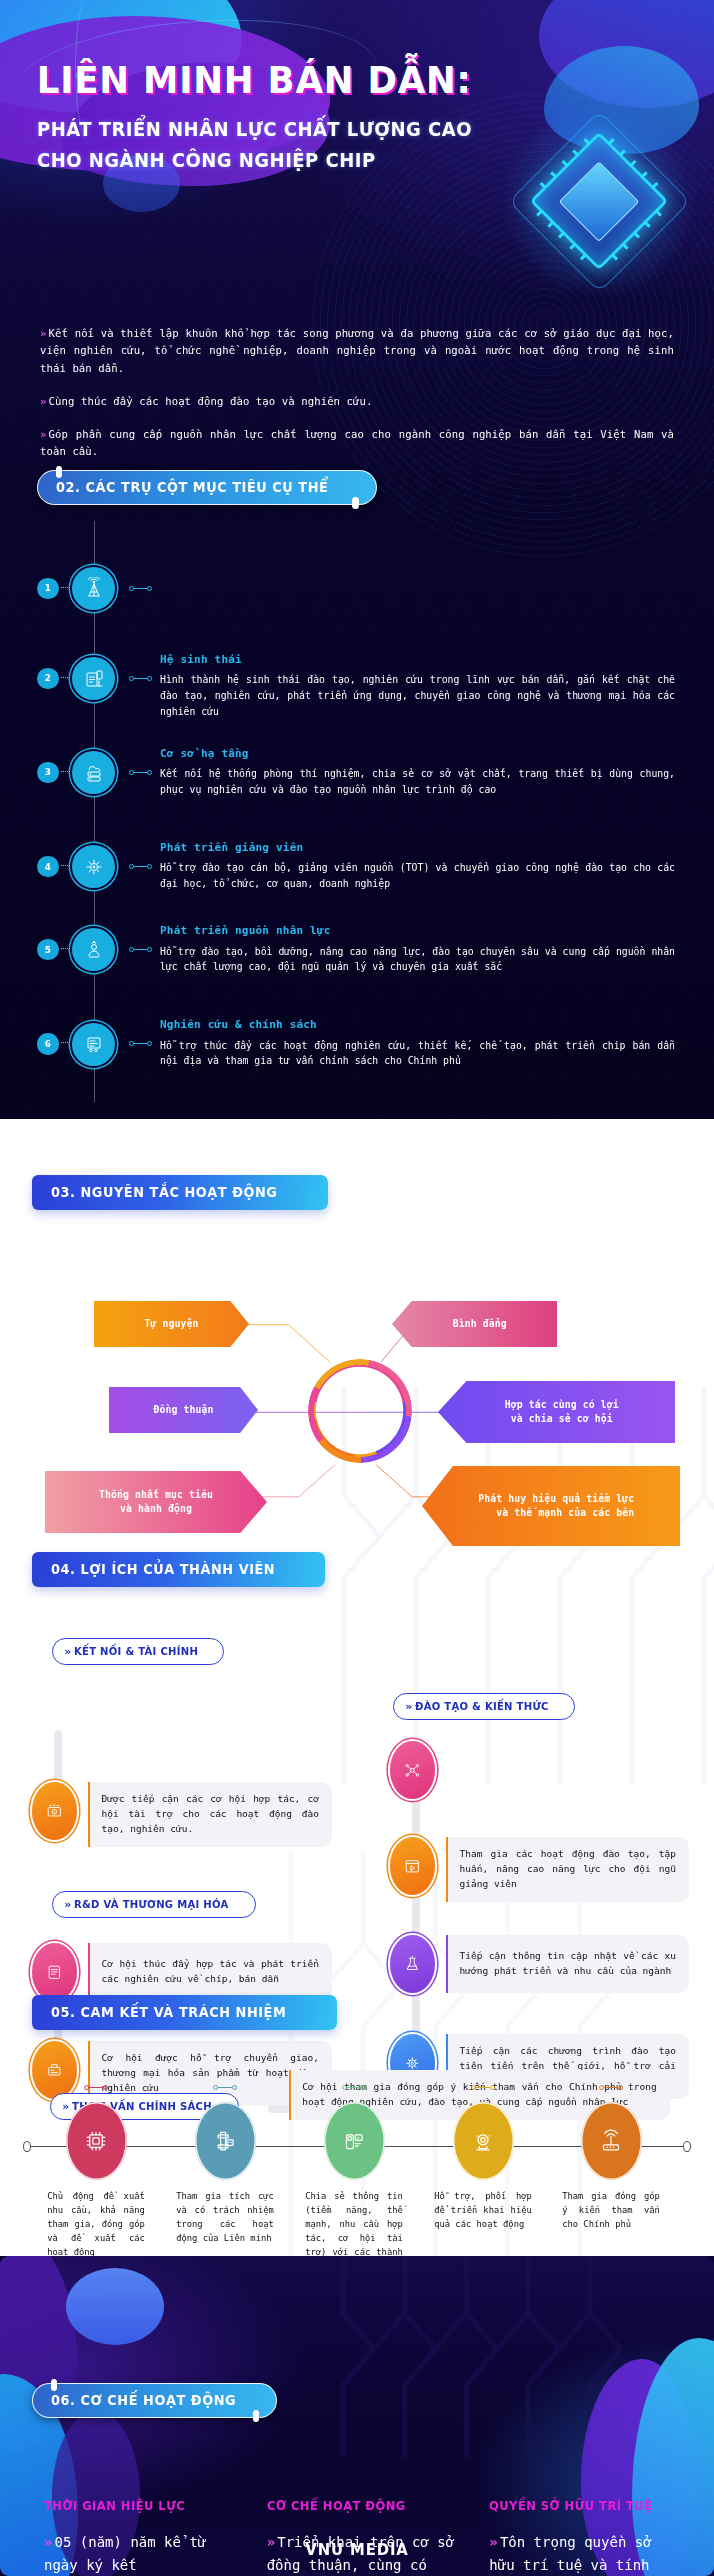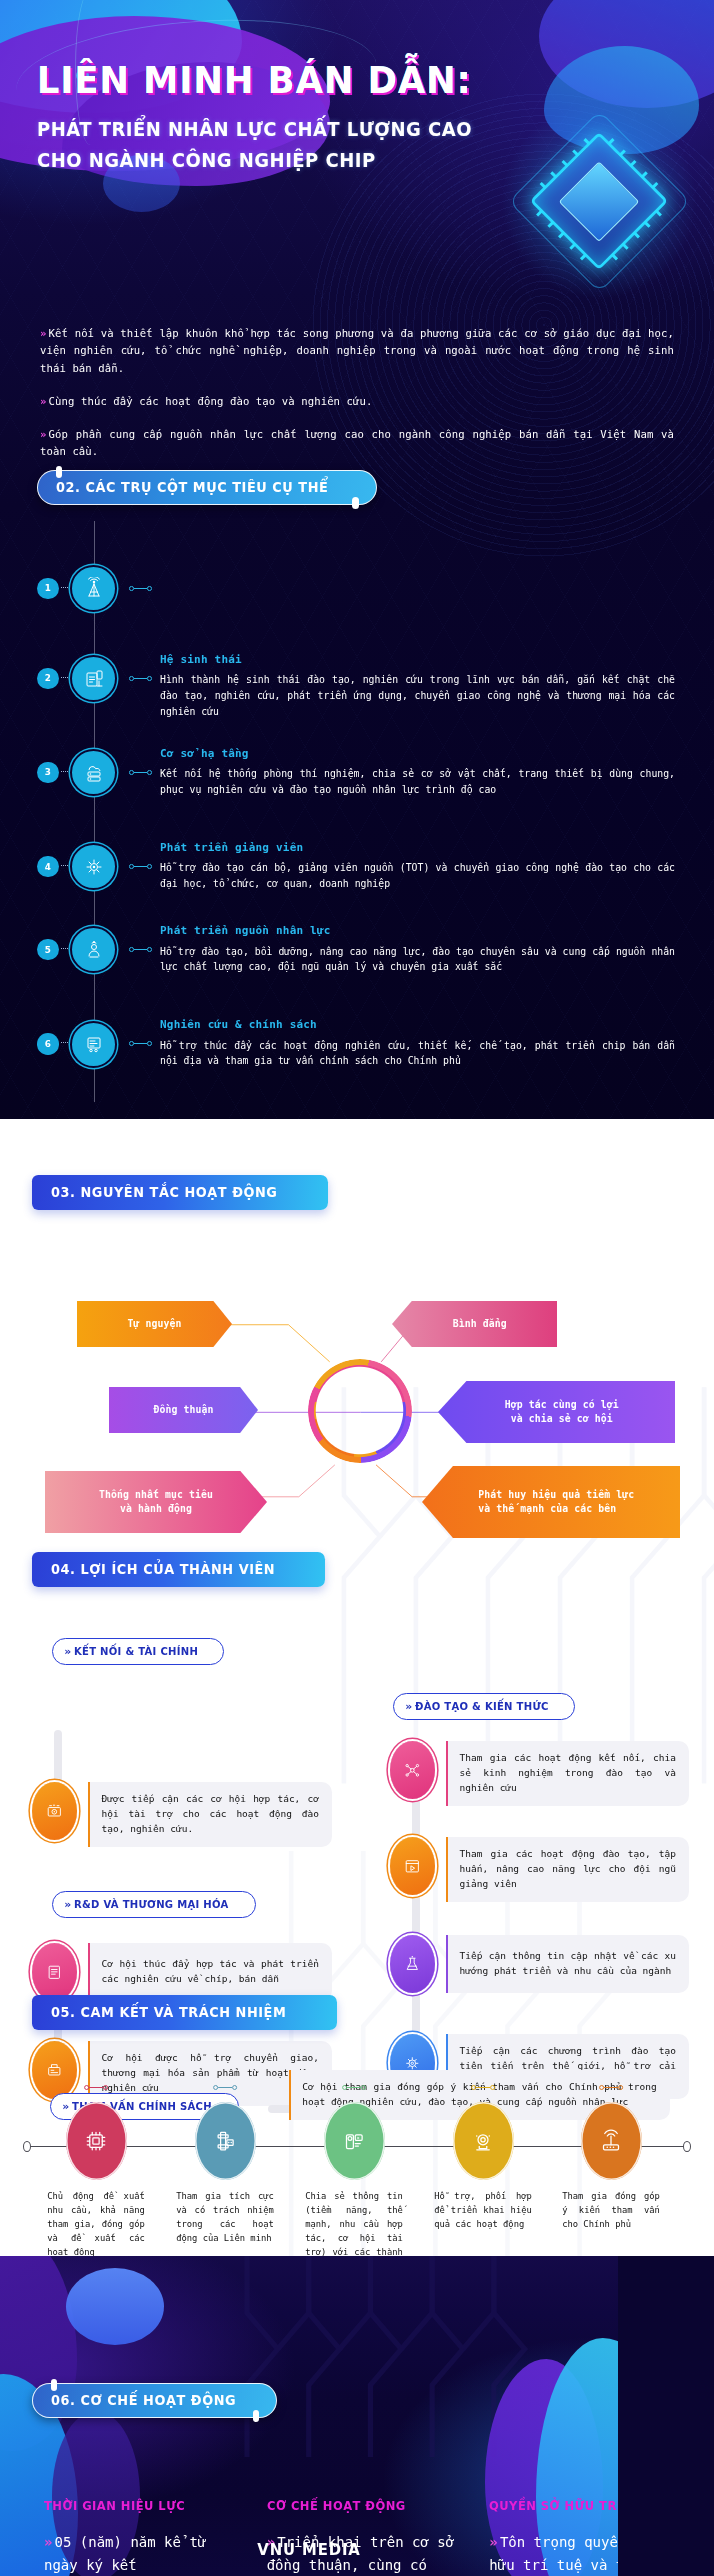--- a/index.html
+++ b/index.html
@@ -216,25 +216,26 @@
              box-shadow: inset 0 0 0 1.5px rgba(255,255,255,.85); }
   .tl-oval svg { width:30px; height:30px;}
   .tl-cap { position:absolute; left:50%; top:3.1px; transform:translateX(-50%); display:flex; align-items:center; gap:0;}
   .tl-cap .c { width:5.2px; height:5.2px; border-radius:50%; border:1.3px solid currentColor;}
   .tl-cap .l { width:13.4px; height:1.3px; background: currentColor;}
   .tl-text { margin-top: 9.3px; font-size: 8.8px; line-height:1.6; color:#111; text-align:justify;
              padding: 0 5.2px; }
 
   
   .dark-block2 {
-    position:relative; width:618px; height: 320px; overflow:hidden;
+    position:relative; width:714px; height: 320px; overflow:hidden;
     background:
       radial-gradient(ellipse 361px 216px at 8% 35%, rgba(76,30,180,.65), transparent 68%),
       radial-gradient(ellipse 319px 216px at 96% 70%, rgba(40,120,230,.55), transparent 66%),
       linear-gradient(180deg,#140a48 0%, #0f0740 18%, #0b0533 45%, #0a0430 75%, #0c063a 100%);
+    border-radius: 9px;
   }
   .fb { position:absolute; border-radius:50%; pointer-events:none;}
   .f1 { width:134px; height:216px; left:-57px; top:-20.6px; background:linear-gradient(160deg,#4b1ba8,#36138a); border-radius:55% 45% 48% 52%/60% 58% 42% 40%; opacity:.9;}
   .f2 { width:98px; height:77px; left:66px; top:12.4px; background:linear-gradient(180deg,#5b8dff,#3b63f0); opacity:.92;}
   .f3 { width:155px; height:268px; left:-77px; top:118px; background:linear-gradient(160deg,#1fa8ef,#1a5ef0); border-radius:52% 48% 45% 55%/58% 52% 48% 42%; opacity:.92;}
   .f4 { width:139px; height:289px; right:-57px; top:82px; background:linear-gradient(200deg,#35cdf5,#2677f0); border-radius:48% 52% 55% 45%/55% 50% 50% 45%; opacity:.92;}
   .f5 { width:118px; height:237px; right:15.5px; top:103px; background:linear-gradient(200deg,#6c2be0,#4a1fc0); border-radius:52% 48% 48% 52%/52% 55% 45% 48%; opacity:.88;}
   .f6 { width:88px; height:170px; left:52px; top:155px; background:linear-gradient(180deg,#3b1c9a,#2a1278); border-radius:50%; opacity:.75;}
   .hex-dark { position:absolute; right: 62px; top: -15.5px; width: 330px; height: 216px; opacity:.5;}
 
@@ -485,38 +486,38 @@
         <path d="M700 268 L940 268" stroke="#6f4bf0" stroke-width="1.5" fill="none"></path>
         <path d="M500 432 L580 432 L650 370" stroke="#ef8a92" stroke-width="1.5" fill="none"></path>
         <path d="M730 370 L800 432 L920 432" stroke="#f2701a" stroke-width="1.5" fill="none"></path>
       </svg>
 
       <div class="ring-center">
         <div class="ring-outer"></div>
         <div class="ring-inner"></div>
       </div>
 
-      <div class="chipbox left" style="left:77px; top:27px; width:155px; background:linear-gradient(90deg,#f5a20f,#f37b1b);">
+      <div class="chipbox left" style="left:94px; top:27px; width:155px; background:linear-gradient(90deg,#f5a20f,#f37b1b);">
         <span>Tự nguyện</span>
       </div>
       <div class="chipbox right" style="left:392px; top:27px; width:165px; background:linear-gradient(90deg,#e588a8,#de3f7e);">
         <span>Bình đẳng</span>
       </div>
       <div class="chipbox left" style="left:109px; top:113px; width:149px; background:linear-gradient(90deg,#a64de6,#7b62ef);">
         <span>Đồng thuận</span>
       </div>
       <div class="chipbox right" style="left:438px; top:107px; width:237px; height:62px; background:linear-gradient(90deg,#6f4bf0,#9a55f0); white-space:pre-line; text-align:center;">
         <span>Hợp tác cùng có lợi
 và chia sẻ cơ hội</span>
       </div>
       <div class="chipbox left" style="left:45px; top:197px; width:222px; height:62px; background:linear-gradient(90deg,#f0a0a4,#e5428a); white-space:pre-line; text-align:center;">
         <span>Thống nhất mục tiêu
 và hành động</span>
       </div>
-      <div class="chipbox right" style="left:422px; top:192px; width:258px; height:72px; background:linear-gradient(90deg,#f2701a,#f79a18); white-space:pre-line; text-align:left;">
+      <div class="chipbox right" style="left:422px; top:192px; width:258px; height:80px; background:linear-gradient(90deg,#f2701a,#f79a18); white-space:pre-line; text-align:right;">
         <span>Phát huy hiệu quả tiềm lực
 và thế mạnh của các bên</span>
       </div>
     </div>
 
     <div class="s04">
       <div class="sec-badge-light">
         <span class="cap-l"></span>
         <span class="cap-r"></span>
         <span class="label">04. LỢI ÍCH CỦA THÀNH VIÊN</span>
@@ -555,23 +556,20 @@
     <div class="bcard" style="left:390px; top:622px; width:309px;">
       <div class="oval" style="color:#e3417f; background:linear-gradient(160deg,#ef5e9a,#e0337c);">
         <svg viewBox="0 0 44 44" fill="none" stroke="#fff" stroke-width="2">
             <circle cx="22" cy="22" r="4"></circle>
             <circle cx="11" cy="12" r="2.5"></circle>
             <circle cx="33" cy="12" r="2.5"></circle>
             <circle cx="11" cy="32" r="2.5"></circle>
             <circle cx="33" cy="32" r="2.5"></circle>
             <path d="M13 14l6 5M31 14l-6 5M13 30l6-5M31 30l-6-5" stroke-linecap="round"></path>
           </svg>
-      </div>
-      <div class="body" style="border-color:#e3417f; width:243px;">
-        <p>Tham gia các hoạt động kết nối, chia sẻ kinh nghiệm trong đào tạo và nghiên cứu</p>
       </div>
     </div>
 
     <div class="bcard" style="left:390px; top:718px; width:309px;">
       <div class="oval" style="color:#f08a14; background:linear-gradient(160deg,#f6a01c,#ef6f11);">
         <svg viewBox="0 0 44 44" fill="none" stroke="#fff" stroke-width="2">
             <rect x="9" y="10" width="26" height="24" rx="2"></rect>
             <path d="M9 16h26" stroke-linecap="round"></path>
             <path d="M19 21l8 5-8 5z" stroke-linejoin="round"></path>
           </svg>

